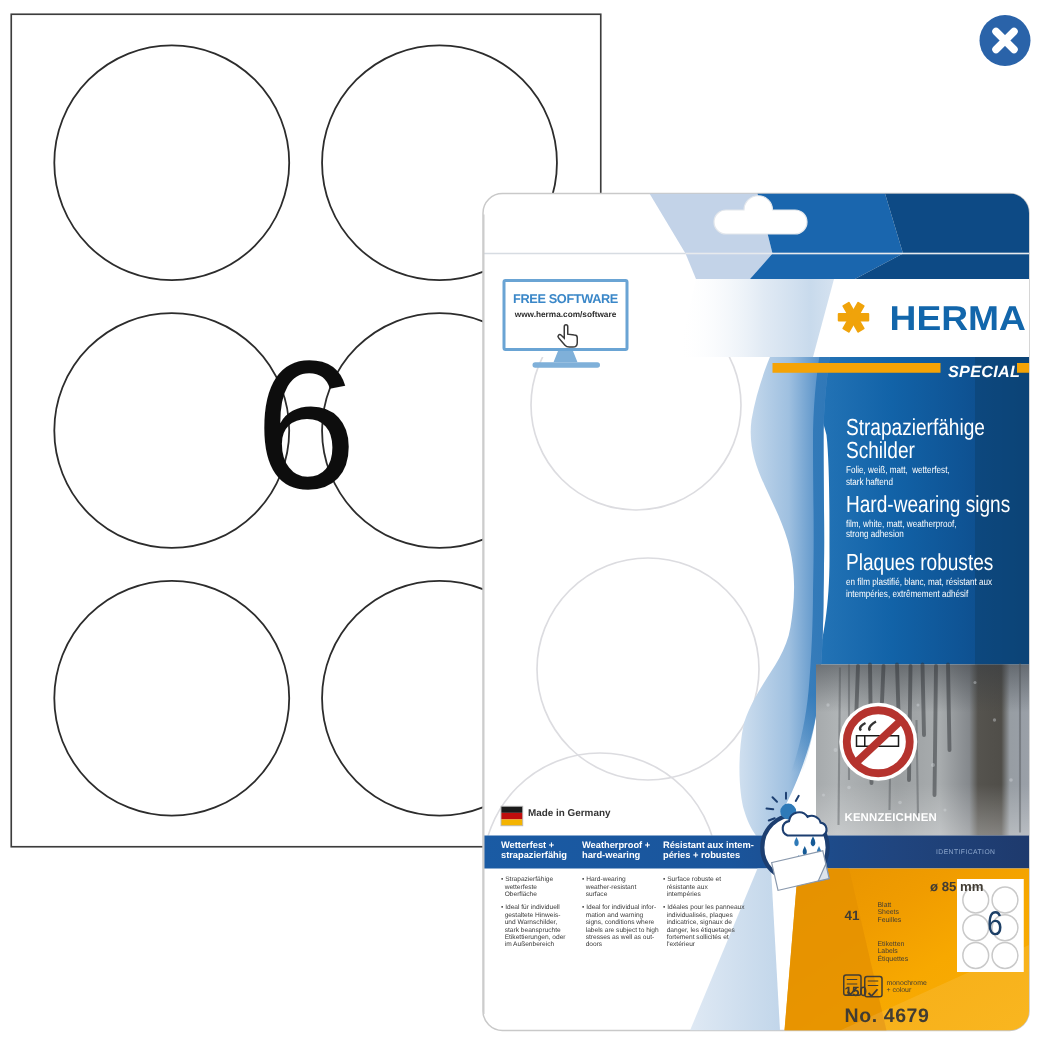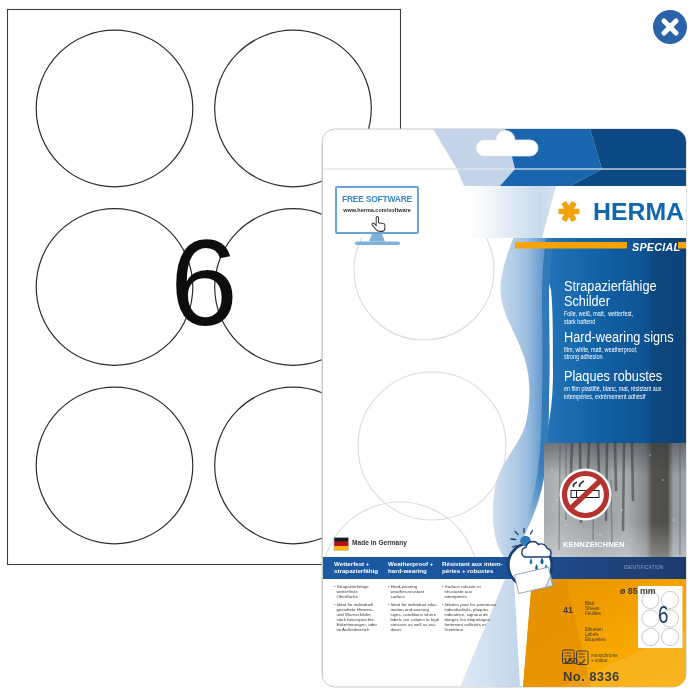--- a/index.html
+++ b/index.html
@@ -295,15 +295,15 @@
   <div>• Surface robuste et<br>&nbsp;&nbsp;résistante aux<br>&nbsp;&nbsp;intempéries</div>
   <div style="margin-top:8px;">• Idéales pour les panneaux<br>&nbsp;&nbsp;individualisés, plaques<br>&nbsp;&nbsp;indicatrice, signaux de<br>&nbsp;&nbsp;danger, les étiquetages<br>&nbsp;&nbsp;fortement sollicités et<br>&nbsp;&nbsp;l'extérieur</div>
 </div>
 
 <div class="abs" style="left:596px;top:586px;font-size:8.8px;font-weight:bold;color:#413c33;margin-left:24px;">ø 85 mm</div>
 <div class="abs" style="left:563px;top:605px;font-size:9px;font-weight:bold;color:#413c33;">41</div>
 <div class="abs" style="left:585px;top:601px;font-size:9.2px;line-height:9.8px;color:#413c33;transform:scale(0.5);transform-origin:0 0;">Blatt<br>Sheets<br>Feuilles</div>
 <div class="abs" style="left:563px;top:629px;font-size:9px;font-weight:bold;color:#413c33;margin-top:27px;">150</div>
 <div class="abs" style="left:585px;top:627px;font-size:9.2px;line-height:9.8px;color:#413c33;transform:scale(0.5);transform-origin:0 0;">Etiketten<br>Labels<br>Étiquettes</div>
 <div class="abs" style="left:591px;top:653px;font-size:9.2px;line-height:9.8px;color:#413c33;transform:scale(0.5);transform-origin:0 0;">monochrome<br>+ colour</div>
-<div class="abs" style="left:563px;top:669px;font-size:13px;font-weight:bold;letter-spacing:0.4px;color:#413c33;">No. 8336</div>
+<div class="abs" style="left:563px;top:669px;font-size:13px;font-weight:bold;letter-spacing:0.4px;color:#413c33;">No. 4679</div>
 <div class="abs" style="left:658px;top:602px;font-size:23px;color:#1c3f66;transform:scaleX(0.82);transform-origin:0 0;">6</div>
 </div>
 
 </body></html>

